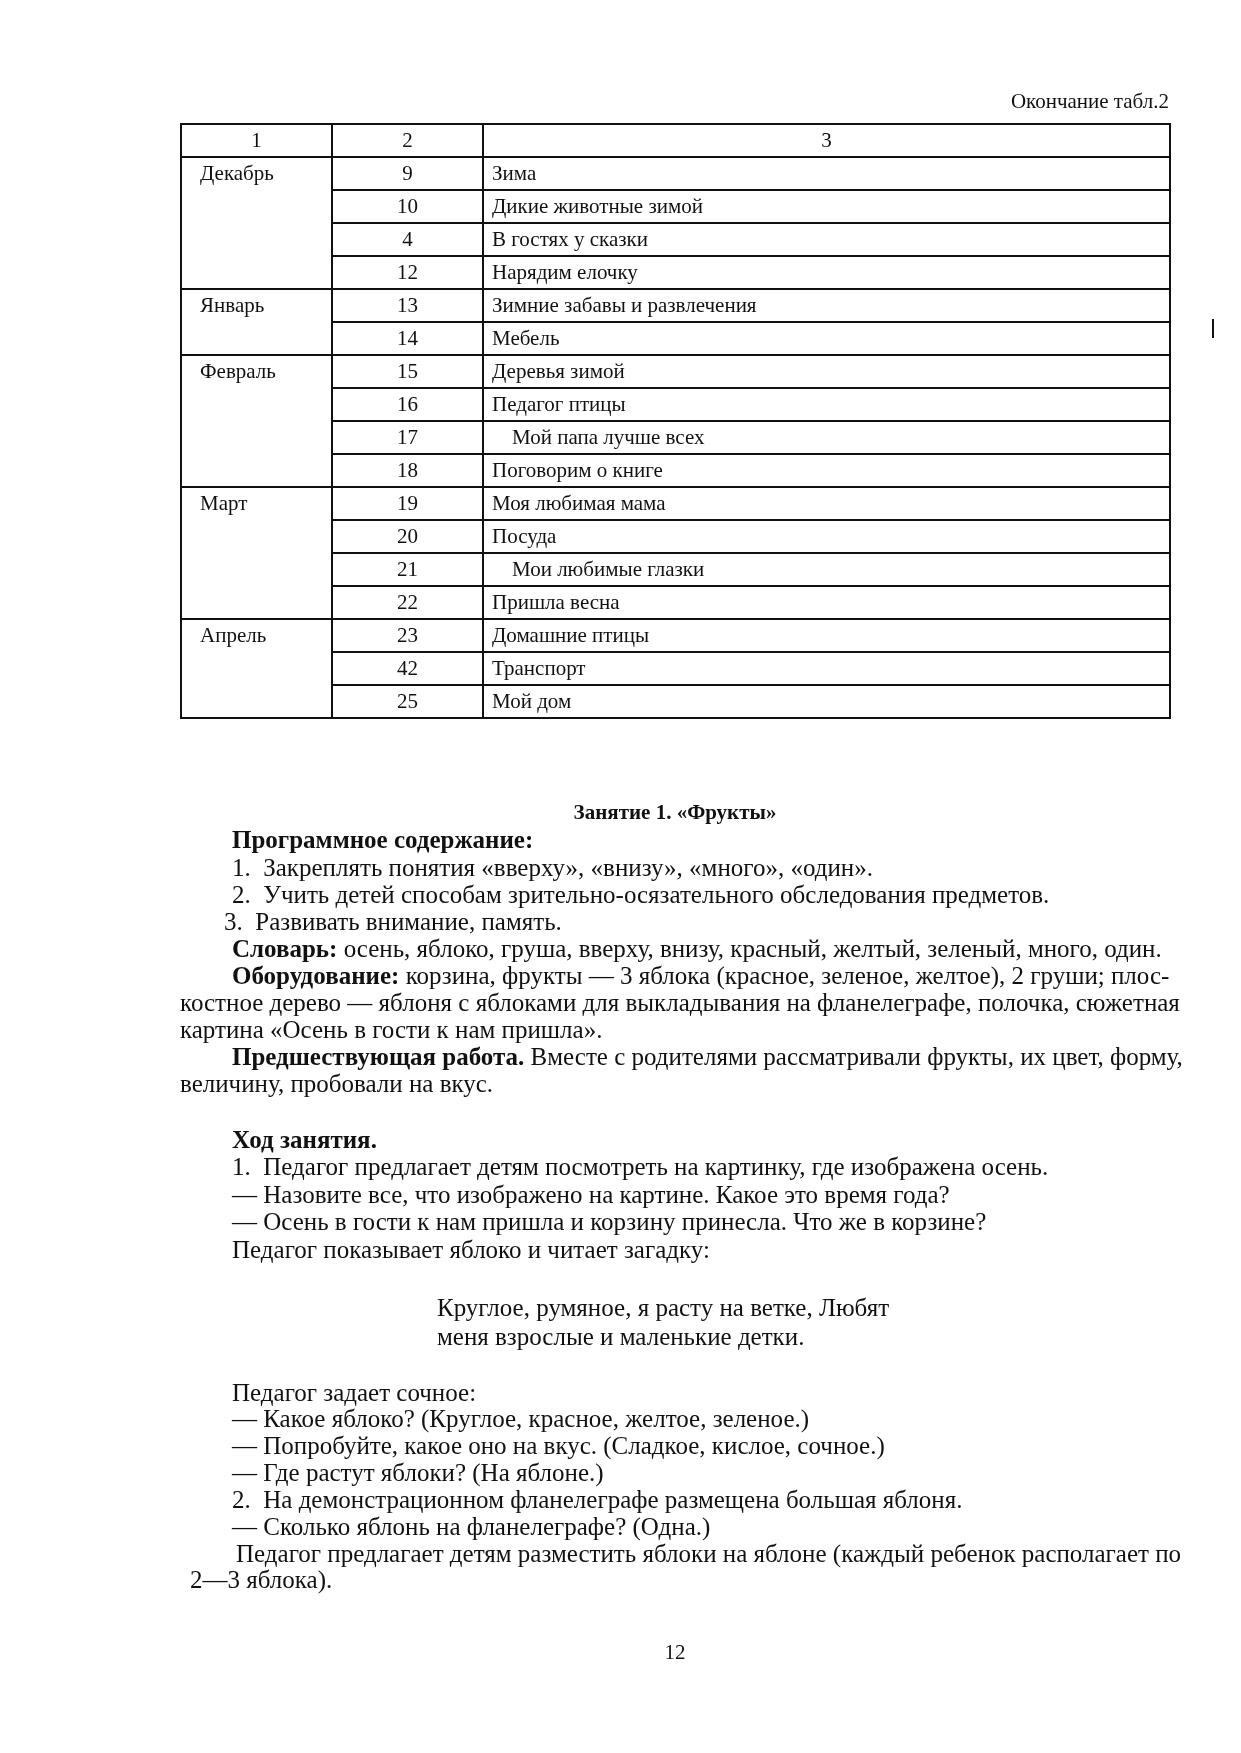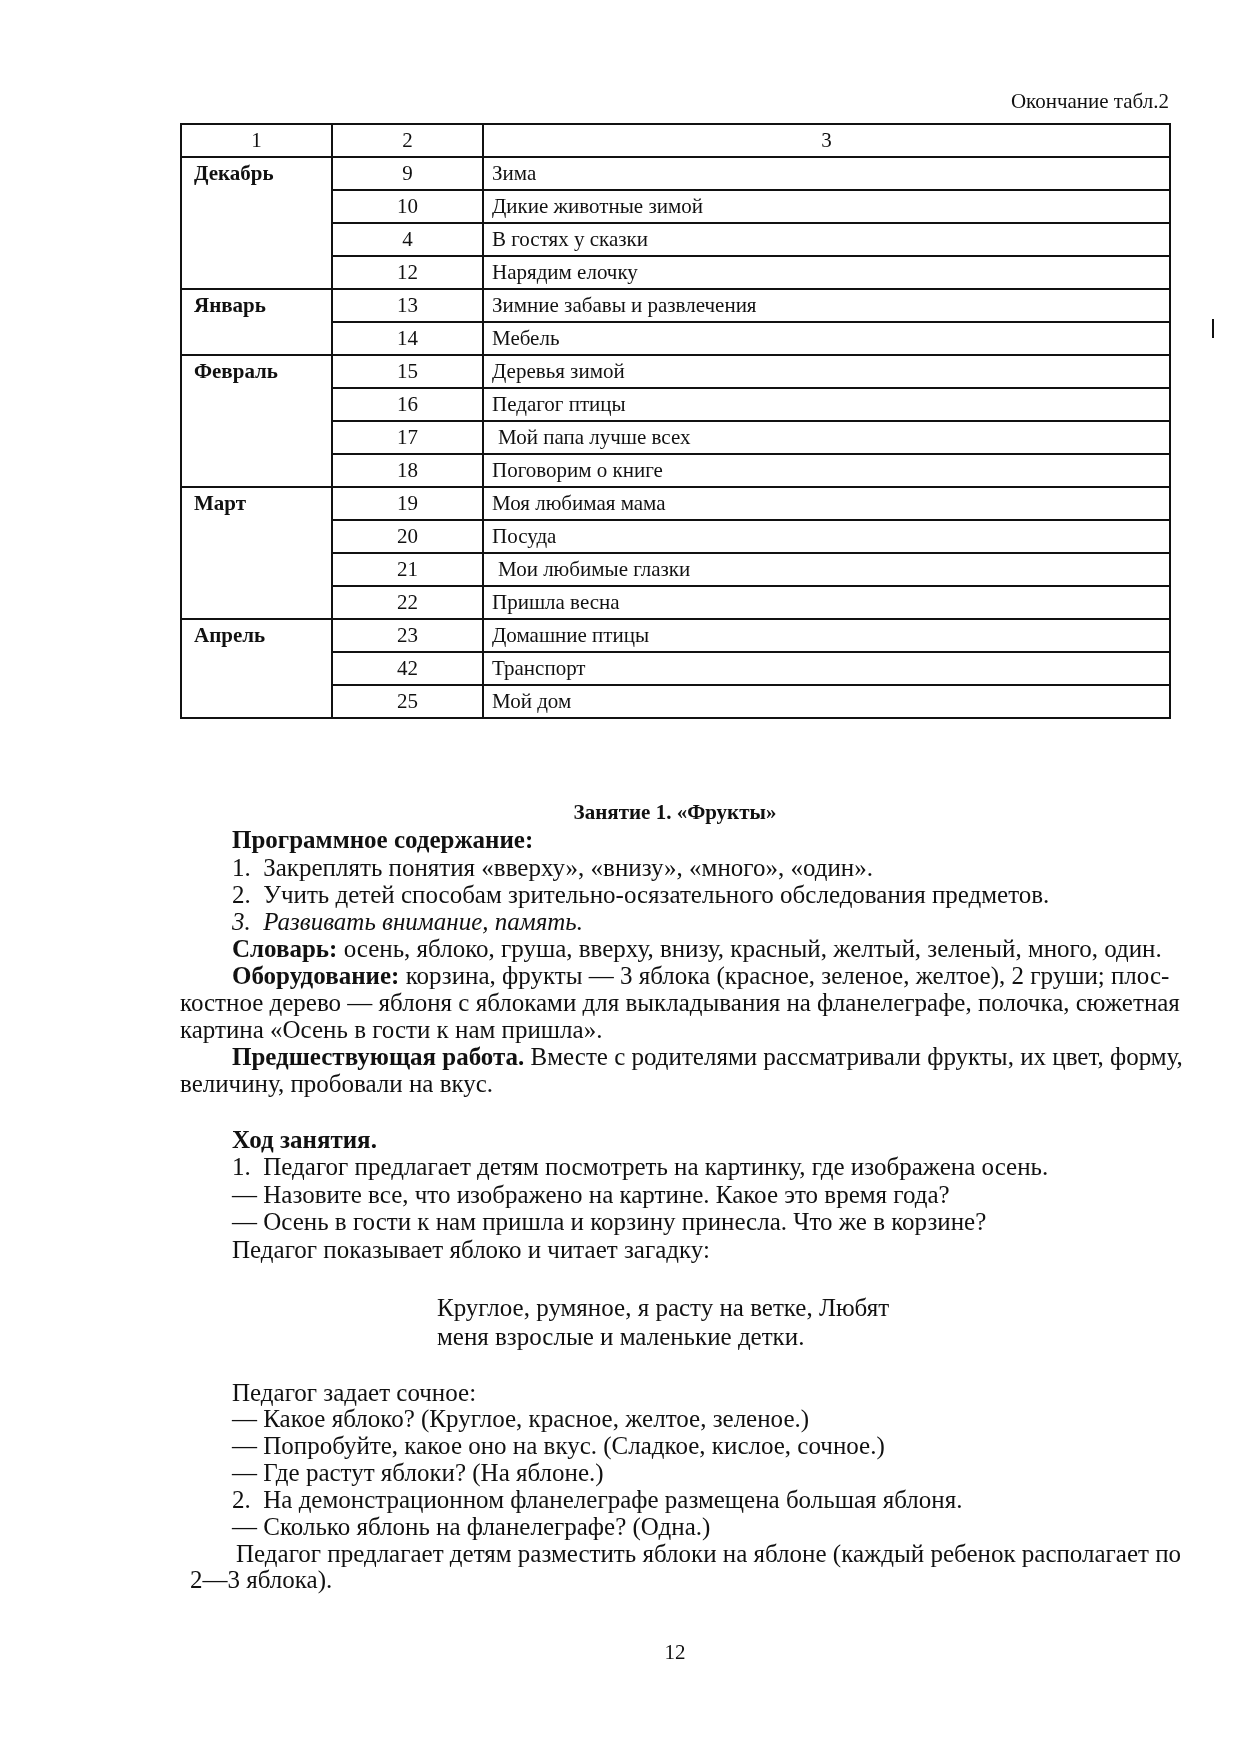--- a/index.html
+++ b/index.html
@@ -20,22 +20,22 @@
   }
   table.plan td {
     border: 2px solid #111111; height: 31px; padding: 0 4px;
     vertical-align: top; line-height: 31px; white-space: nowrap;
   }
   table.plan col.c1 { width: 151px; }
   table.plan col.c2 { width: 151px; }
   table.plan td.num { text-align: center; }
   table.plan td.hdr { text-align: center; }
   table.plan td.topic { padding-left: 8px; }
-  table.plan td.topic.indent { padding-left: 14px; }
-  table.plan td.month { padding-left: 12px; font-weight: bold; }
+  table.plan td.topic.indent { padding-left: 28px; }
+  table.plan td.month { padding-left: 18px; }
 
   .mark { position: absolute; left: 1212px; top: 319px; width: 2px; height: 19px; background: #111; }
 
   .heading { left: 0; width: 1350px; text-align: center; font-weight: bold; font-size: 21px; }
   .pagenum { left: 0; width: 1350px; text-align: center; font-size: 21px; }
 </style>
 </head>
 <body>
 
 <div class="abs caption">Окончание табл.2</div>
@@ -133,21 +133,21 @@
       <td class="topic">Мой дом</td>
     </tr>
   </tbody>
 </table>
 
 <div class="abs txt heading" style="top:799px;">Занятие 1. «Фрукты»</div>
 
 <div class="abs txt b" style="left:232px; top:827px;">Программное содержание:</div>
 <div class="abs txt" style="left:232px; top:855px; white-space:pre;">1.  Закреплять понятия «вверху», «внизу», «много», «один».</div>
 <div class="abs txt" style="left:232px; top:882px; white-space:pre;">2.  Учить детей способам зрительно-осязательного обследования предметов.</div>
-<div class="abs txt" style="left:232px; top:909px; white-space:pre;font-style:italic;">3.  Развивать внимание, память.</div>
+<div class="abs txt" style="left:224px; top:909px; white-space:pre;">3.  Развивать внимание, память.</div>
 
 <div class="abs txt" style="left:232px; top:936px; white-space:pre;"><span class="b">Словарь:</span><span> осень, яблоко, груша, вверху, внизу, красный, желтый, зеленый, много, один.</span></div>
 
 <div class="abs txt" style="left:232px; top:963px; width:939px; white-space:pre;"><span class="b">Оборудование:</span><span> корзина, фрукты — 3 яблока (красное, зеленое, желтое), 2 груши; плос-</span></div>
 <div class="abs txt" style="left:180px; top:990px; width:991px; text-align:justify; text-align-last:justify;">костное дерево — яблоня с яблоками для выкладывания на фланелеграфе, полочка, сюжетная</div>
 <div class="abs txt" style="left:180px; top:1017px;">картина «Осень в гости к нам пришла».</div>
 
 <div class="abs txt" style="left:232px; top:1044px; white-space:pre;"><span class="b">Предшествующая работа.</span><span> Вместе с родителями рассматривали фрукты, их цвет, форму,</span></div>
 <div class="abs txt" style="left:180px; top:1071px;">величину, пробовали на вкус.</div>
 

